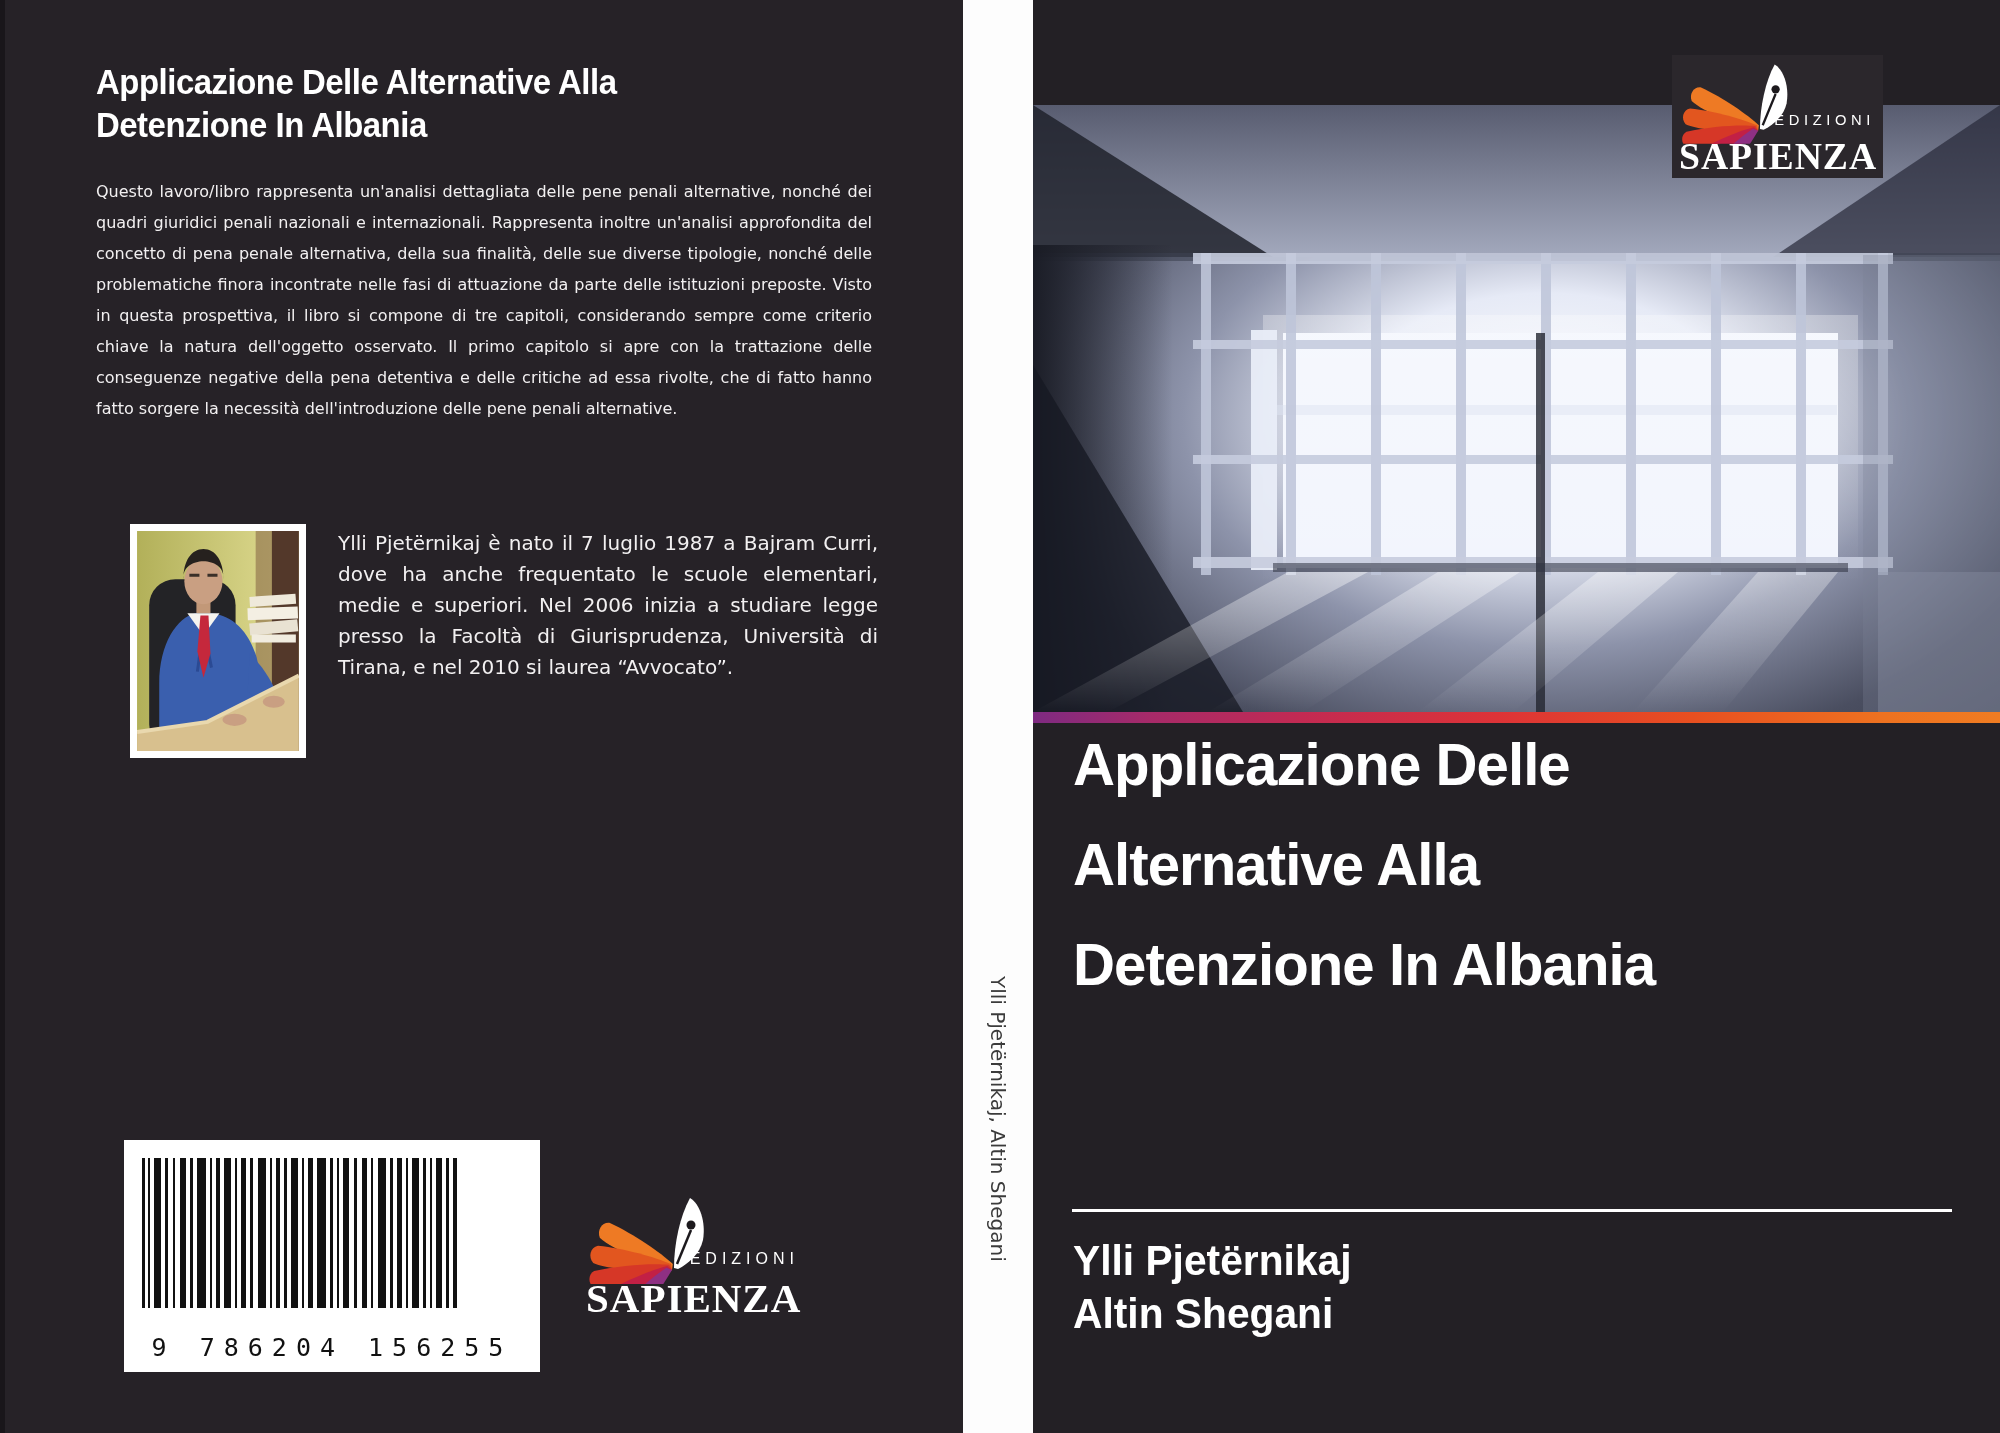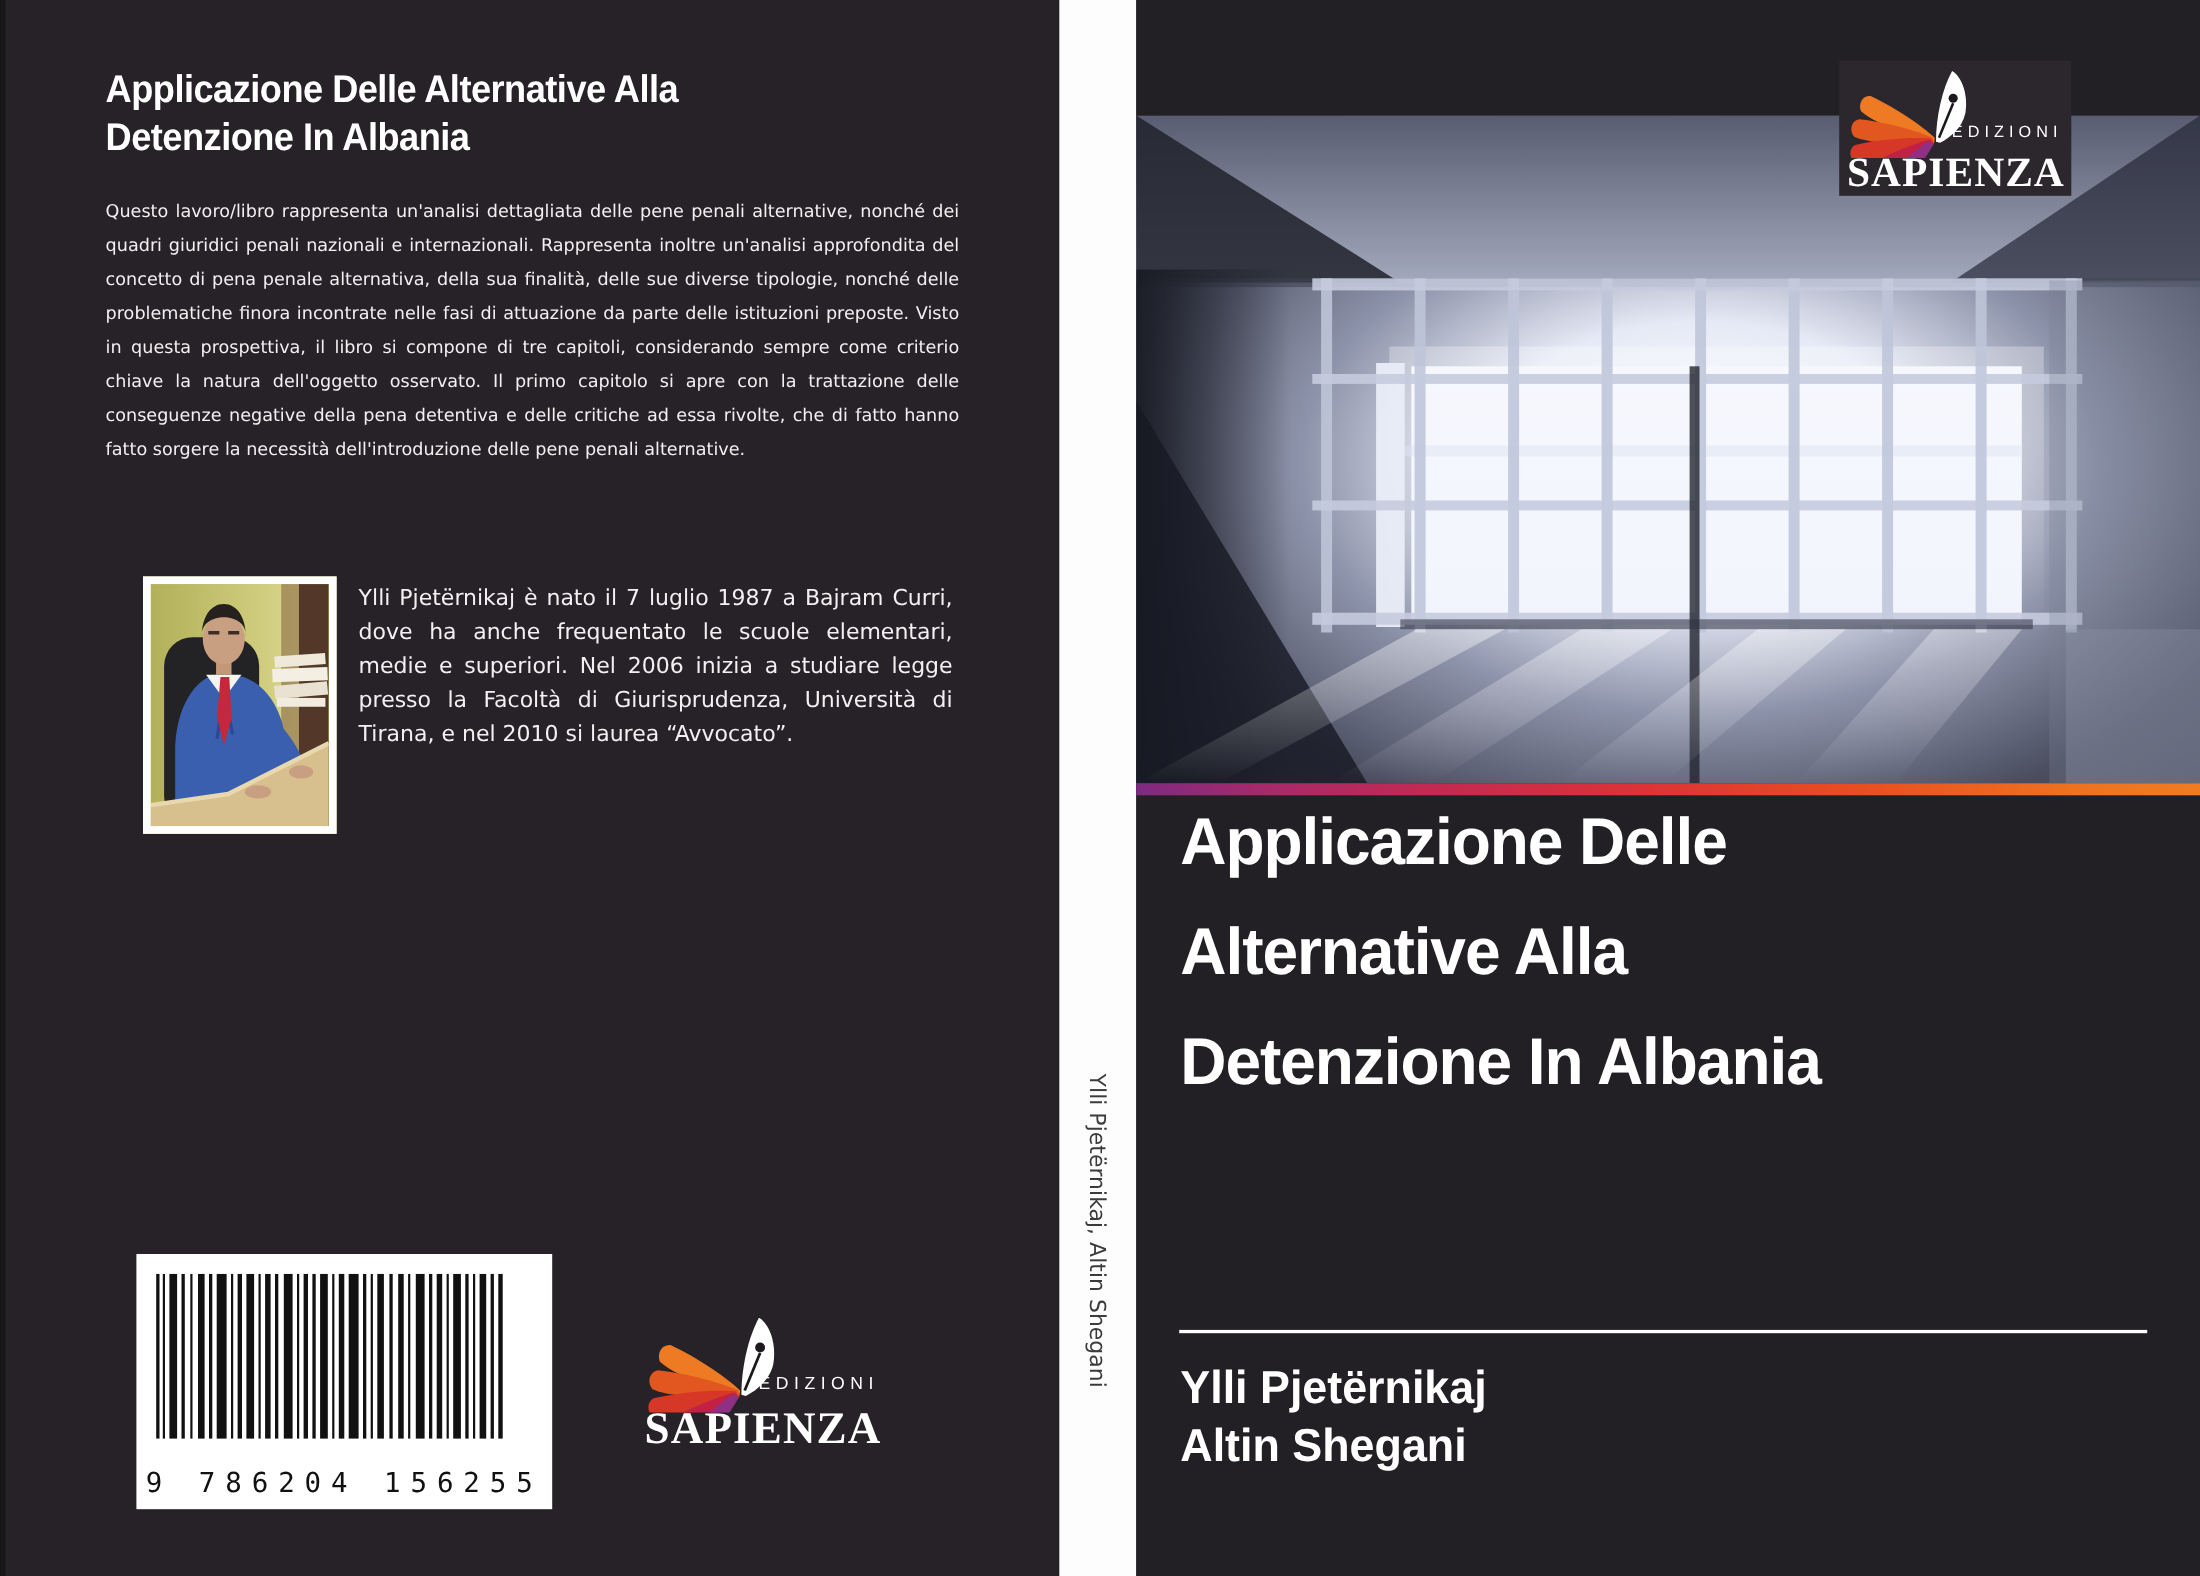--- a/index.html
+++ b/index.html
@@ -9,24 +9,24 @@
   
   .back-cover{position:absolute;left:0;top:0;width:963px;height:1433px;background:#262227;}
   .back-edge{position:absolute;left:0;top:0;width:5px;height:1433px;background:#19161a;}
   .bc-title{position:absolute;left:96px;top:60px;width:700px;color:#fff;
     font-family:"Liberation Sans",sans-serif;font-weight:bold;font-size:35px;line-height:43px;
     transform:scaleX(0.94);transform-origin:0 0;letter-spacing:-0.5px;}
   .bc-desc{position:absolute;left:96px;top:176px;width:776px;color:#f2f0f1;
     font-size:16px;line-height:31px;text-align:justify;}
   .author-photo{position:absolute;left:130px;top:524px;width:162px;height:220px;
     border:7px solid #fff;background:#cfcB74;overflow:hidden;}
-  .bc-bio{position:absolute;left:326px;top:528px;width:540px;color:#f2f0f1;
+  .bc-bio{position:absolute;left:338px;top:528px;width:540px;color:#f2f0f1;
     font-size:20px;line-height:31px;text-align:justify;}
 
-  .barcode{position:absolute;left:124px;top:1140px;width:378px;height:232px;background:#fff;}
+  .barcode{position:absolute;left:124px;top:1140px;width:416px;height:232px;background:#fff;}
   .barcode svg{position:absolute;left:16px;top:18px;}
   .barcode-digits{position:absolute;left:0;bottom:10px;width:100%;text-align:center;
     color:#111;font-family:"DejaVu Sans Mono",monospace;font-size:25px;letter-spacing:9px;white-space:pre;}
 
   
   .logo{position:relative;width:215px;height:130px;}
   .logo .fan-svg{position:absolute;left:0;top:0;}
   .logo .edizioni{position:absolute;right:2px;top:58px;color:#fff;
     font-family:"Liberation Sans",sans-serif;font-size:16px;letter-spacing:5px;}
   .logo .sapienza{position:absolute;left:0;bottom:0;width:100%;color:#fff;

